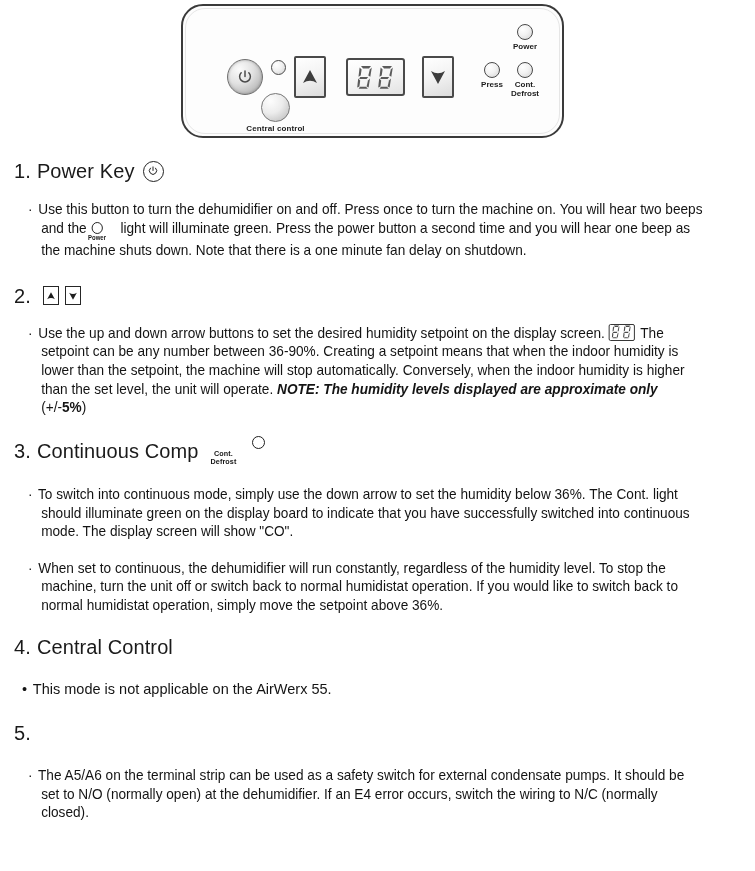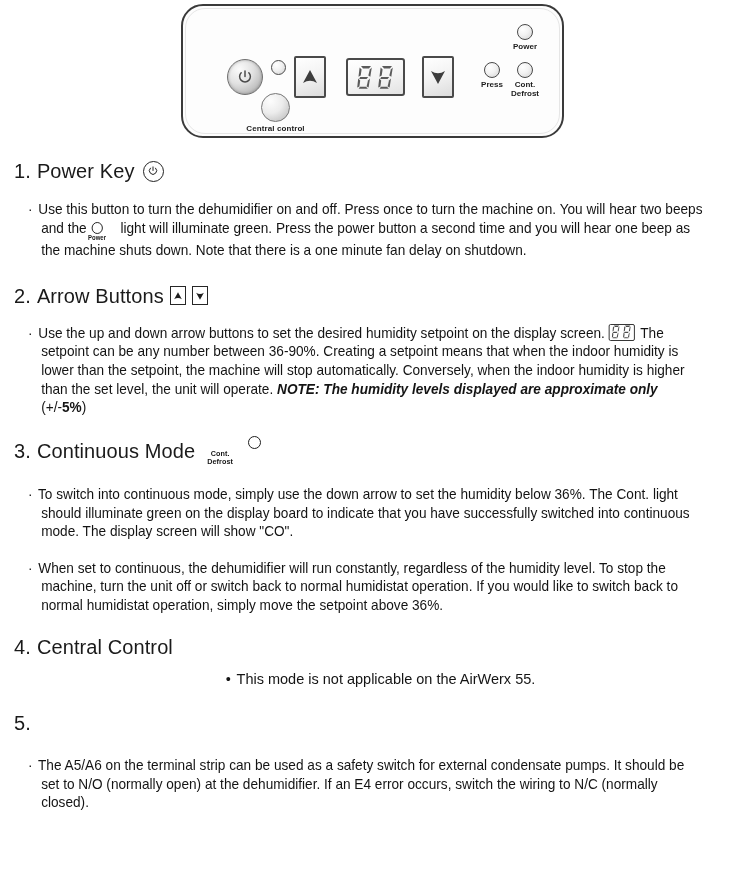--- a/index.html
+++ b/index.html
@@ -373,21 +373,20 @@
     <p class="body-text" style="margin-top:16px;">
       <span class="bullet">·</span>
       <span>Use this button to turn the dehumidifier on and off. Press once to turn the machine on. You will hear two beeps and the </span><span class="ico-led-inline"><span class="ico-led-circle"></span><span class="ico-led-caption">Power</span></span><span> light will illuminate green. Press the power button a second time and you will hear one beep as the machine shuts down. Note that there is a one minute fan delay on shutdown.</span>
     </p>
   </div>
 
   <div class="section" style="margin-top:23px;">
     <h2 class="heading">
       <span class="num">2.</span>
       <span style="width:6px"></span>
-      <span class="title">Arrow Buttons</span>
       <span class="ico ico-arrowkey">
         <svg width="11" height="11" viewBox="0 0 20 20">
             <path d="M10 3 L17 16 Q10 11.5 3 16 Z" fill="#1f1f1f"></path>
           </svg>
       </span>
       <span class="ico ico-arrowkey">
         <svg width="11" height="11" viewBox="0 0 20 20">
             <path d="M3 4 Q10 8.5 17 4 L10 17 Z" fill="#1f1f1f"></path>
           </svg>
       </span>
@@ -418,21 +417,21 @@
               </g>
             </svg>
           </span></span><span> The setpoint can be any number between 36-90%. Creating a setpoint means that when the indoor humidity is lower than the setpoint, the machine will stop automatically. Conversely,  when the indoor humidity is higher than the set level, the unit will operate. </span><b class="note">NOTE: The humidity levels displayed are approximate only</b><span> (+/-</span><b class="plain">5%</b><span>)</span>
     </p>
   </div>
 
   <div class="section" style="margin-top:19px;">
     <h2 class="heading">
       <span class="num">3.</span>
       <span style="width:6px"></span>
-      <span class="title">Continuous Mode</span>
+      <span class="title">Continuous Comp</span>
       <span class="ico-led-stack">
         <span class="ico-led-circle"></span>
         <span class="ico-led-caption">Cont.</span>
         <span class="ico-led-caption">Defrost</span>
       </span>
     </h2>
     <p class="body-text" style="margin-top:19px;">
       <span class="bullet">·</span>
       <span>To switch into continuous mode, simply use the down arrow to set the humidity below 36%. The Cont. light should illuminate green on the display board to indicate that you have successfully switched into continuous mode. The display screen will show "CO".</span>
     </p>
@@ -441,21 +440,21 @@
       <span>When set to continuous, the dehumidifier will run constantly, regardless of the humidity level. To stop the machine, turn the unit off or switch back to normal humidistat operation. If you would like to switch back to normal humidistat operation, simply move the setpoint above 36%.</span>
     </p>
   </div>
 
   <div class="section" style="margin-top:19px;">
     <h2 class="heading">
       <span class="num">4.</span>
       <span style="width:6px"></span>
       <span class="title">Central Control</span>
     </h2>
-    <p class="body-text wide" style="margin-top:10px; padding-left:38px; text-indent:-16px;text-align:center;">
+    <p class="body-text wide" style="margin-top:20px; padding-left:38px; text-indent:-16px;">
       <span class="bullet">•</span>
       <span>This mode is not applicable on the AirWerx 55.</span>
     </p>
   </div>
 
   <div class="section" style="margin-top:22px;">
     <h2 class="heading">
       <span class="num">5.</span>
       <span style="width:6px"></span>
     </h2>

